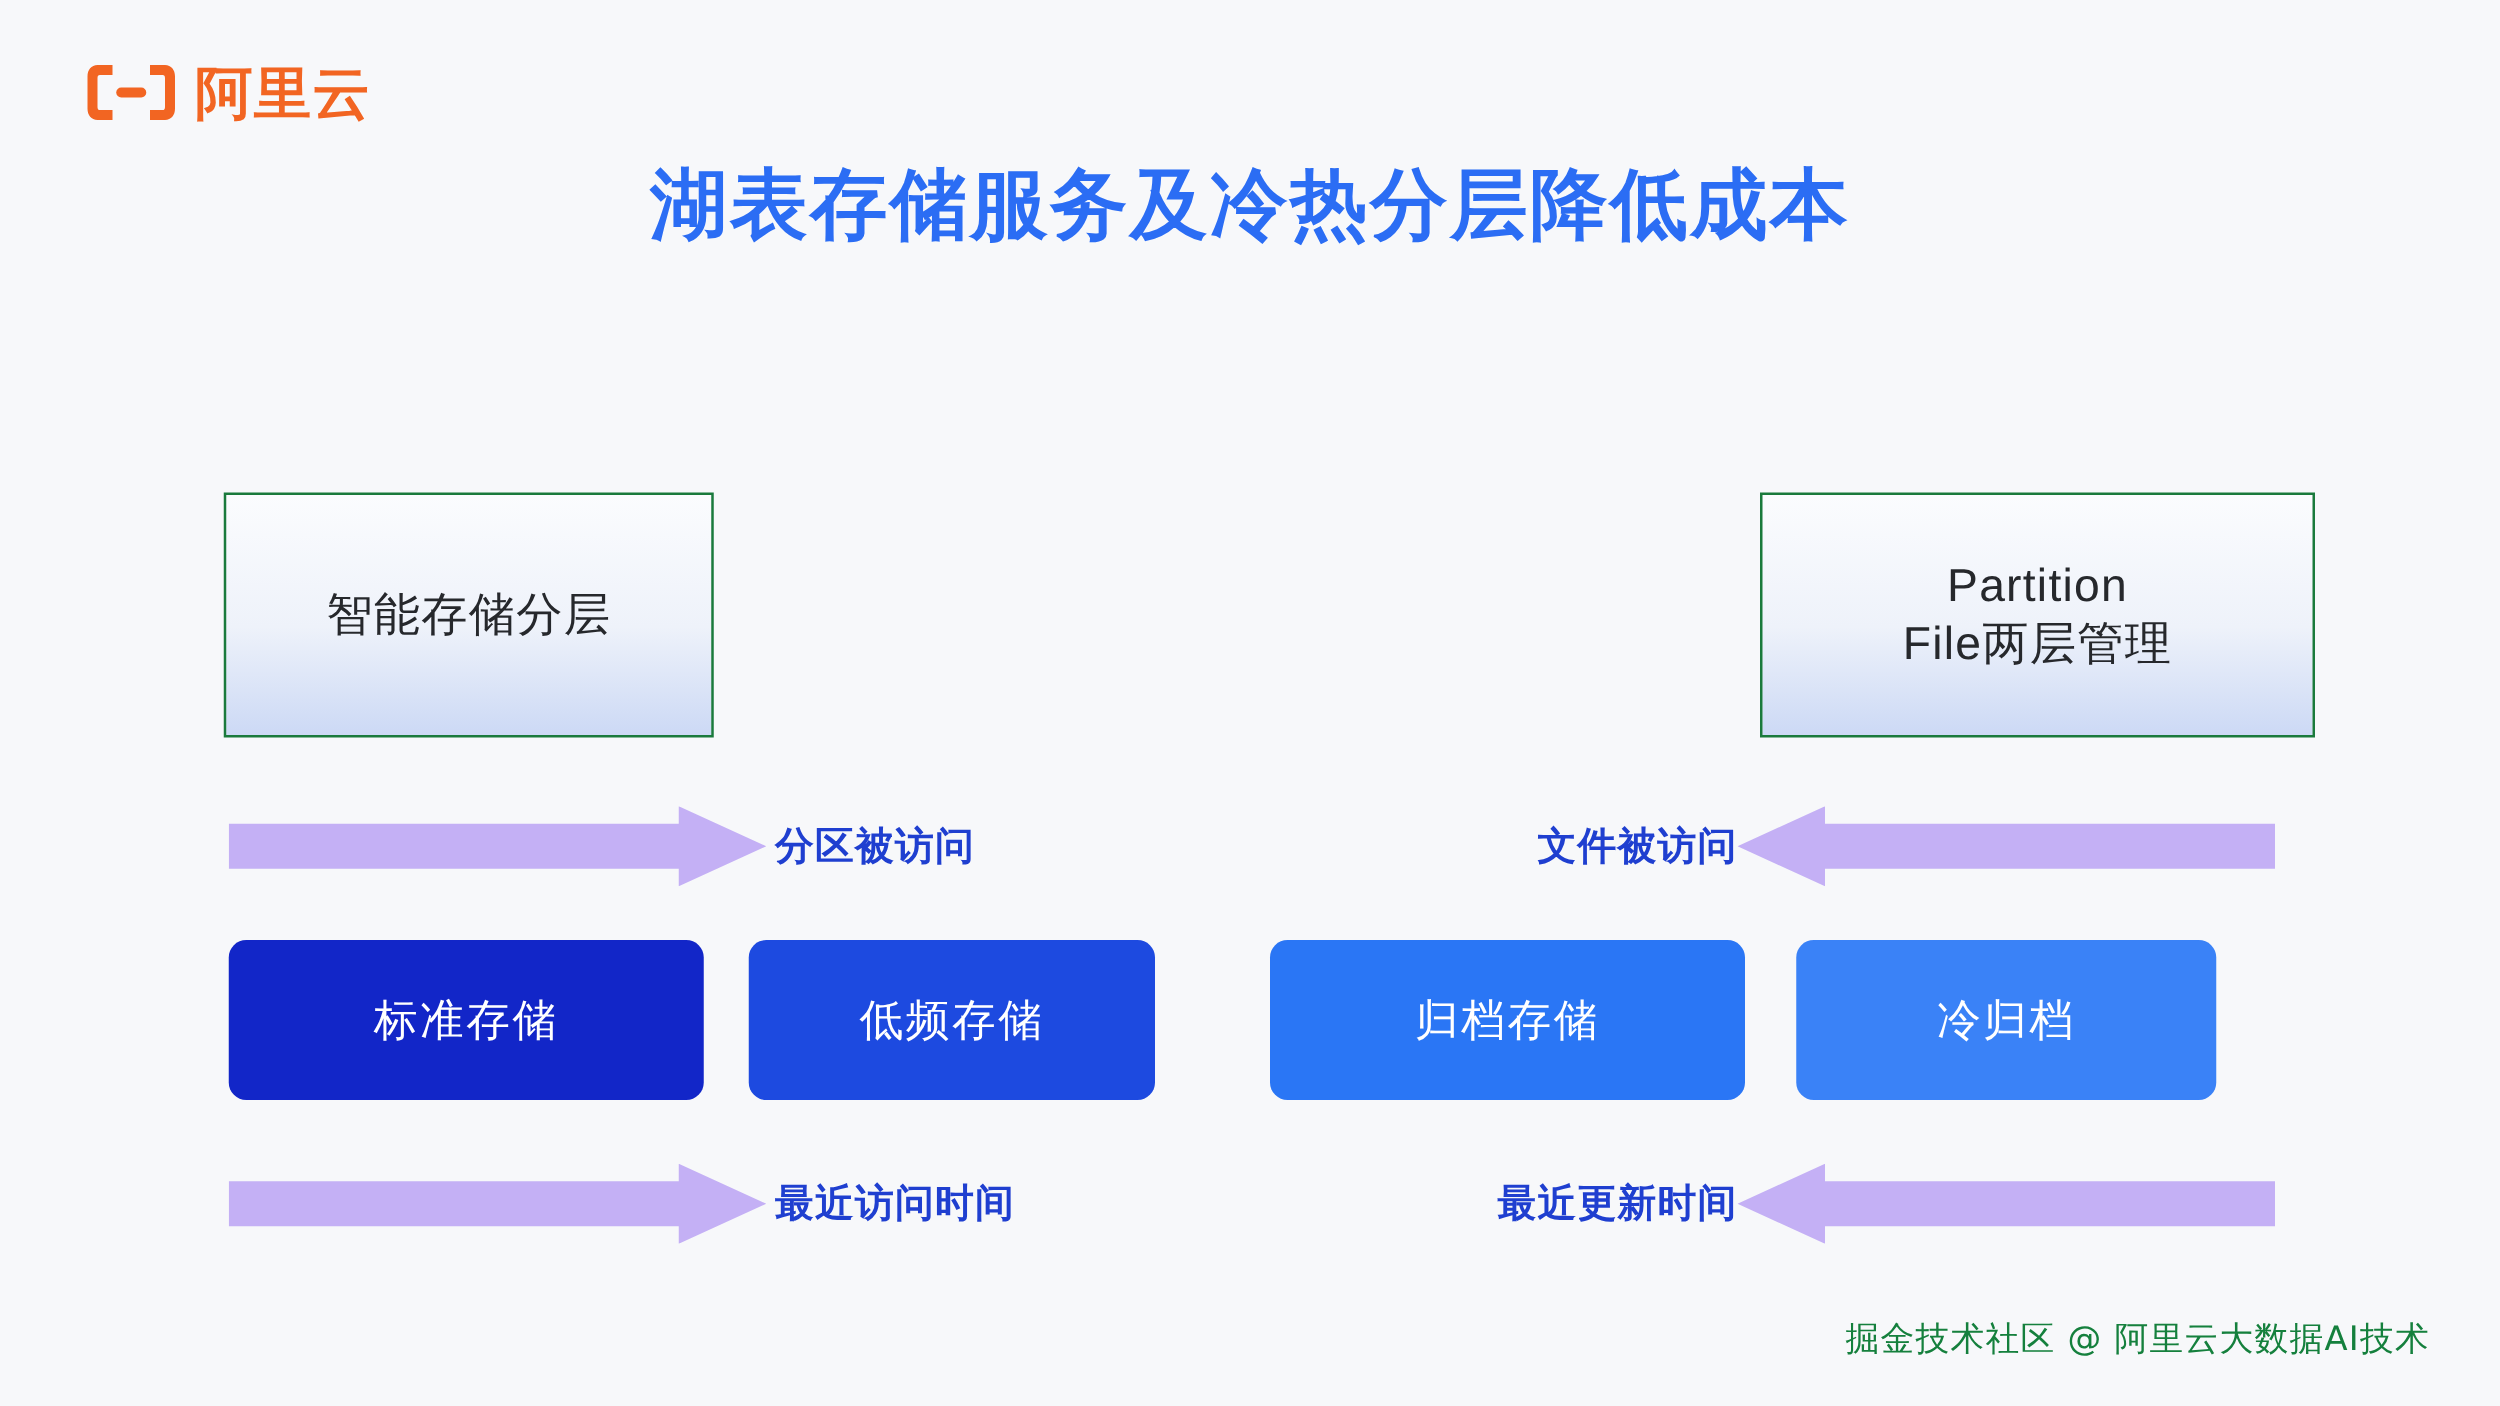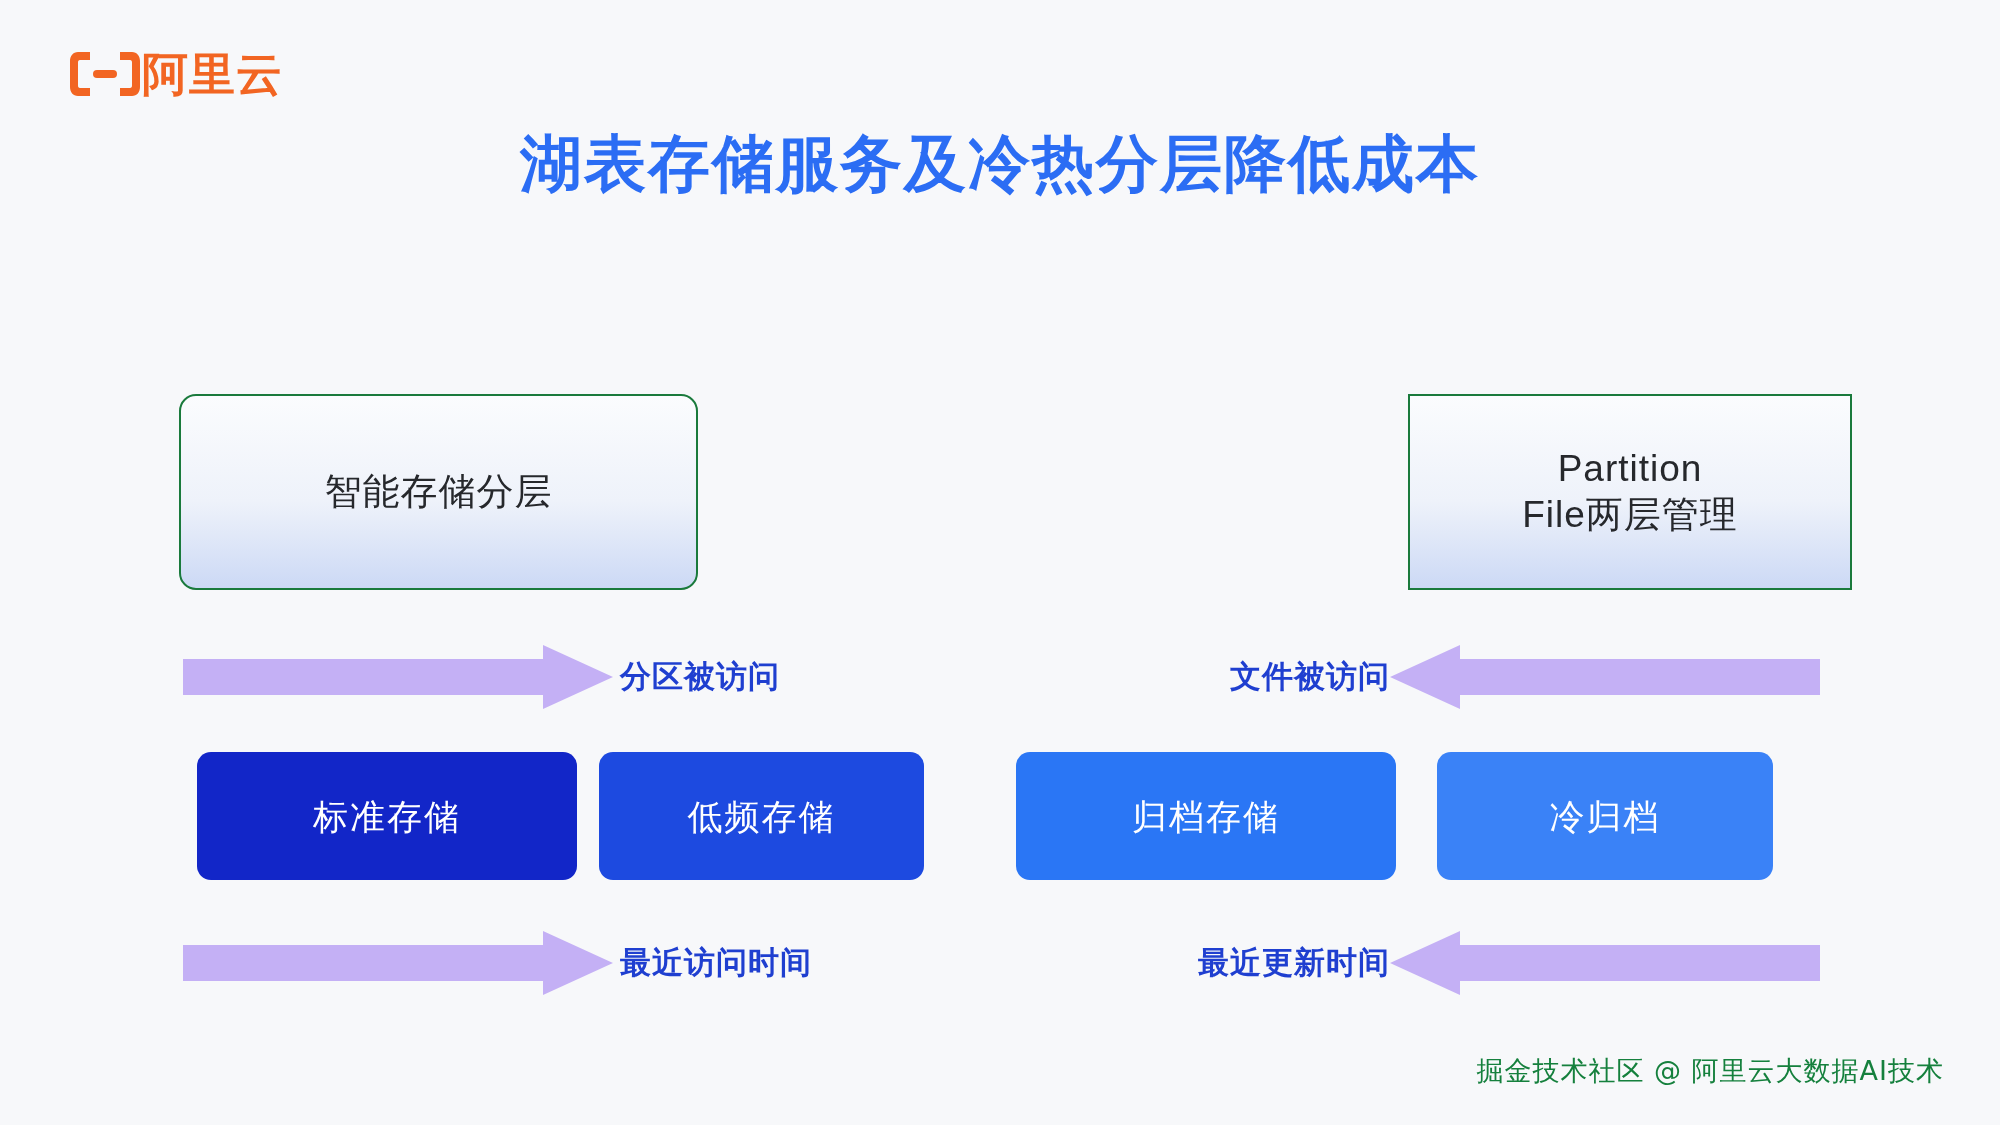--- a/index.html
+++ b/index.html
@@ -18,20 +18,21 @@
     overflow: hidden;
   }
 
   
   #logo {
     position: absolute;
     left: 68px;
     top: 48px;
     display: flex;
     align-items: center;
+    gap: 14px;
   }
   #logo .mark {
     width: 74px;
     height: 52px;
     position: relative;
   }
   #logo .mark svg { display: block; }
   #logo .wordmark {
     font-size: 46px;
     font-weight: 700;
@@ -67,21 +68,21 @@
   }
   .concept-box .label {
     font-size: 37px;
     color: #26282c;
     line-height: 1.25;
     text-align: center;
     letter-spacing: 1px;
     white-space: pre-line;
   }
 
-  #box-tiering { left: 179px; top: 394px; width: 519px; height: 196px; border-radius: 17px; }
+  #box-tiering { left: 179px; top: 394px; width: 392px; height: 196px; }
   #box-reheat  { left: 779px; top: 394px; width: 444px; height: 196px; }
   #box-twolayer{ left: 1376px; top: 394px; width: 444px; height: 196px; margin-left: 32px; }
 
   
   .arrow-row {
     position: absolute;
     left: 0;
     right: 0;
     height: 64px;
   }
@@ -123,21 +124,21 @@
     justify-content: center;
     box-sizing: border-box;
   }
   .tier-box .label {
     font-size: 35px;
     color: #ffffff;
     letter-spacing: 2px;
     line-height: 1;
     white-space: nowrap;
   }
-  #tier-standard { left: 183px;  width: 380px; background: #1226c8; margin-left: 14px; }
+  #tier-standard { left: 183px;  width: 380px; background: #1226c8; }
   #tier-ia       { left: 599px;  width: 325px; background: #1d4ae0; }
   #tier-archive  { left: 1016px; width: 380px; background: #2a76f5; }
   #tier-cold     { left: 1437px; width: 336px; background: #3a82f7; }
 
   
   #watermark {
     position: absolute;
     right: 56px;
     bottom: 36px;
     font-size: 27px;

